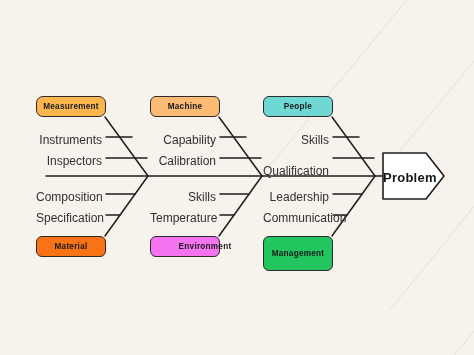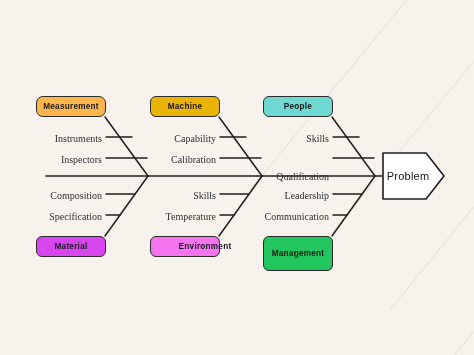--- a/index.html
+++ b/index.html
@@ -36,31 +36,30 @@
     justify-content: center;
     font-size: 8.2px;
     font-weight: bold;
     letter-spacing: 0.25px;
     color: #16181c;
     white-space: nowrap;
   }
   .sub-label {
     position: absolute;
     z-index: 3;
-    font-size: 10px;
+    font-size: 12px;
     color: #2f3136;
     white-space: nowrap;
     text-align: right;
-    font-family: Liberation Serif, serif;
   }
   .problem-label {
     position: absolute;
     z-index: 4;
-    font-size: 11px;
-    font-weight: normal;
+    font-size: 13px;
+    font-weight: bold;
     color: #16181c;
     letter-spacing: 0.25px;
     white-space: nowrap;
   }
 </style>
 </head>
 <body>
 
 <div id="canvas">
 
@@ -105,45 +104,45 @@
       <line x1="333" y1="194" x2="362" y2="194"></line>
       <line x1="333" y1="215" x2="347" y2="215"></line>
 
       <path d="M 383 153 L 426 153 L 444 176 L 426 199 L 383 199 Z" fill="#ffffff" stroke="#1f1f1f" stroke-width="1.6"></path>
     </g>
   </svg>
 
   <div class="cat-box" style="left:36px; top:96px; width:70px; height:21px; background:#fcb64d;border-radius:7px;">
     <span>Measurement</span>
   </div>
-  <div class="cat-box" style="left:150px; top:96px; width:70px; height:21px; background:#eab308;">
+  <div class="cat-box" style="left:150px; top:96px; width:70px; height:21px; background:#fdba74;">
     <span>Machine</span>
   </div>
   <div class="cat-box" style="left:263px; top:96px; width:70px; height:21px; background:#6fd8d2;">
     <span>People</span>
   </div>
 
-  <div class="cat-box" style="left:36px; top:236px; width:70px; height:21px; background:#d946ef;">
+  <div class="cat-box" style="left:36px; top:236px; width:70px; height:21px; background:#f97316;">
     <span>Material</span>
   </div>
   <div class="cat-box" style="left:150px; top:236px; width:70px; height:21px; background:#f673f0;padding-left:40px;">
     <span>Environment</span>
   </div>
   <div class="cat-box" style="left:263px; top:236px; width:70px; height:35px; background:#22c55e;">
     <span>Management</span>
   </div>
 
   <div class="sub-label" style="left:36px; top:133px; width:66px;">Instruments</div>
   <div class="sub-label" style="left:36px; top:154px; width:66px;">Inspectors</div>
 
   <div class="sub-label" style="left:150px; top:133px; width:66px;">Capability</div>
   <div class="sub-label" style="left:150px; top:154px; width:66px;">Calibration</div>
 
   <div class="sub-label" style="left:263px; top:133px; width:66px;">Skills</div>
-  <div class="sub-label" style="left:263px; top:171px; width:66px;text-align:right;">Qualification</div>
+  <div class="sub-label" style="left:263px; top:164px; width:66px;text-align:right;">Qualification</div>
 
   <div class="sub-label" style="left:36px; top:190px; width:66px;">Composition</div>
   <div class="sub-label" style="left:36px; top:211px; width:66px;">Specification</div>
 
   <div class="sub-label" style="left:150px; top:190px; width:66px;">Skills</div>
   <div class="sub-label" style="left:150px; top:211px; width:66px;">Temperature</div>
 
   <div class="sub-label" style="left:263px; top:190px; width:66px;">Leadership</div>
   <div class="sub-label" style="left:263px; top:211px; width:66px;">Communication</div>
 

